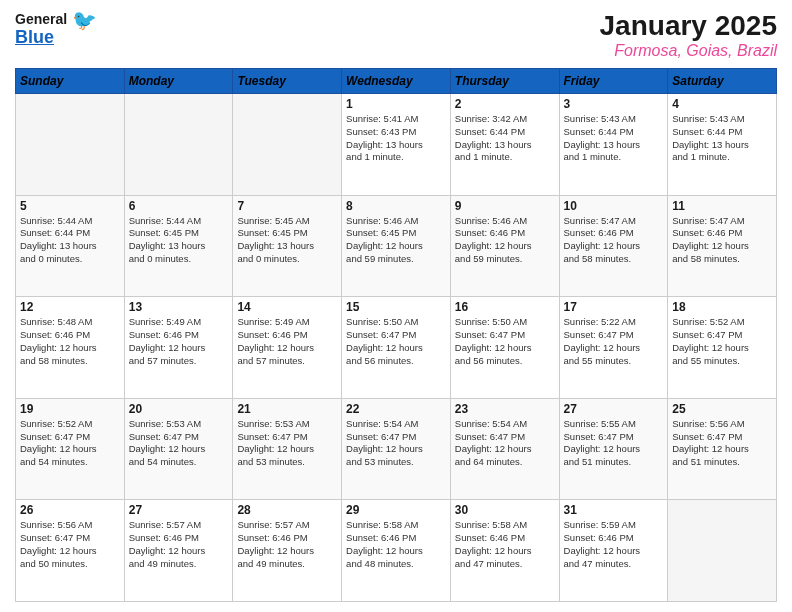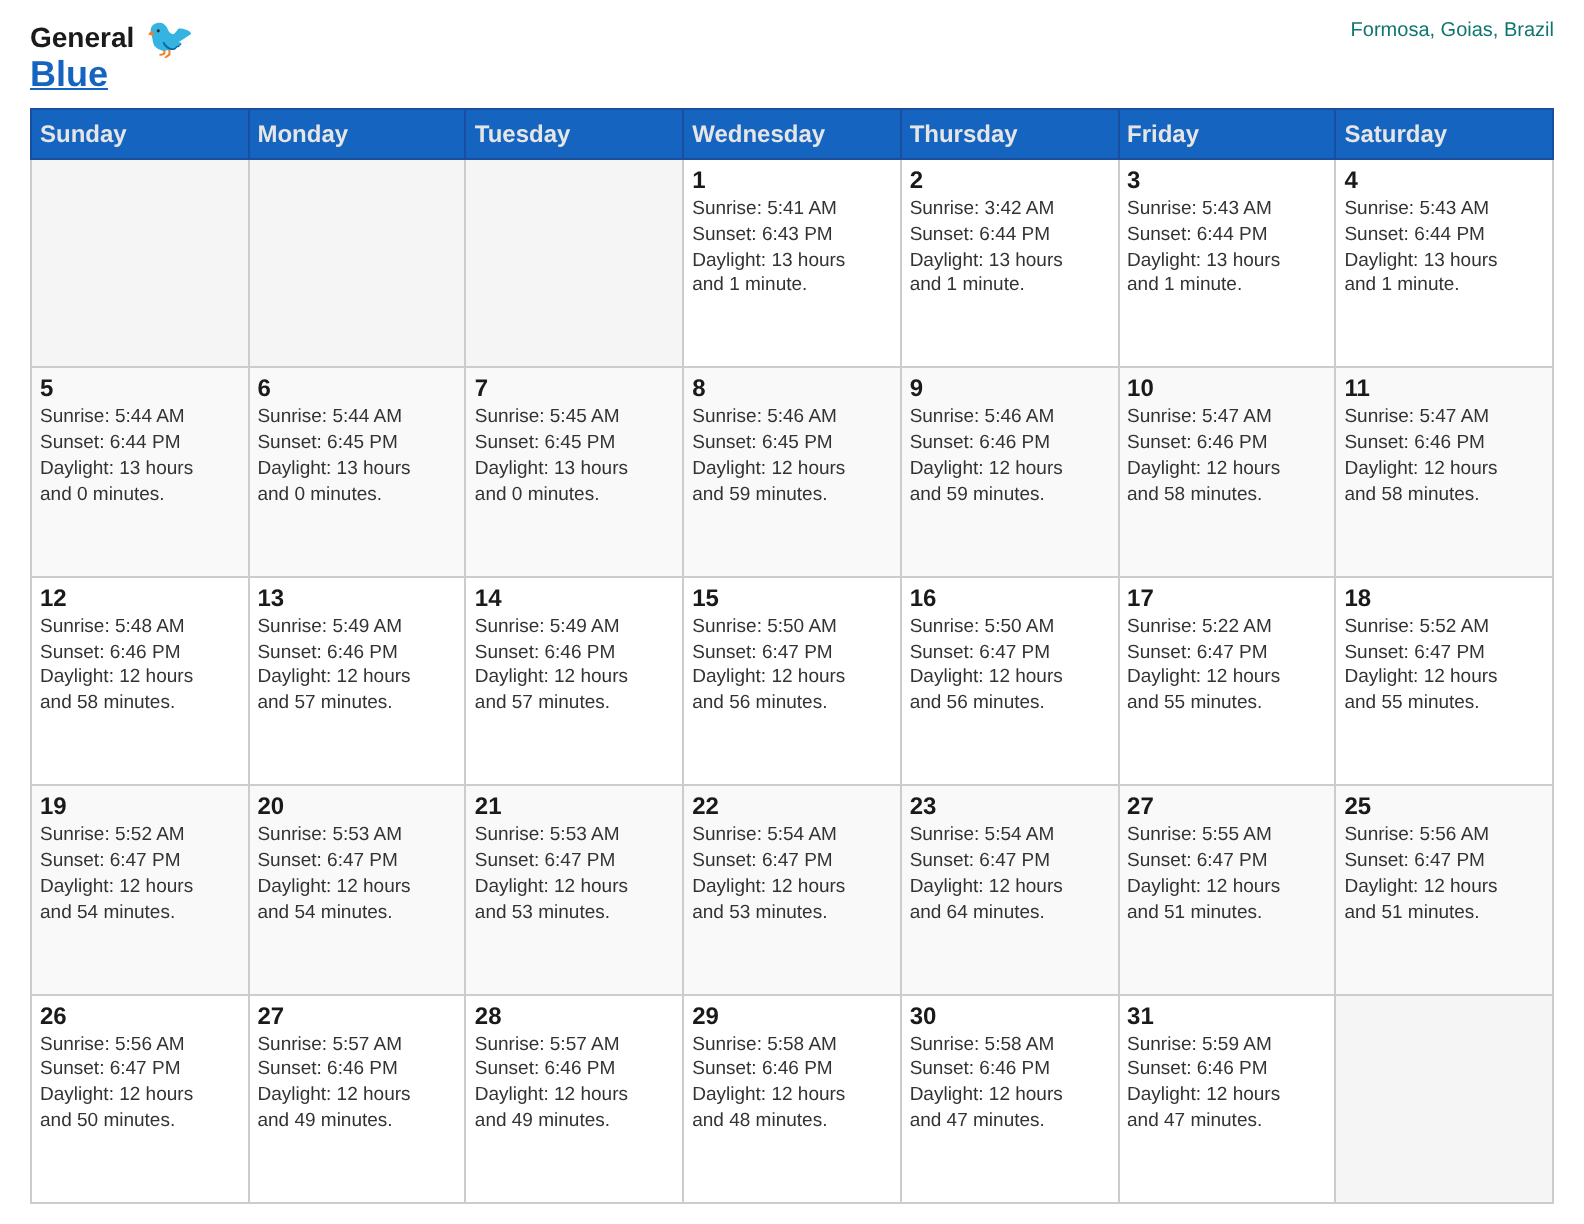--- a/index.html
+++ b/index.html
@@ -35,38 +35,40 @@
     }
     .title-section {
       text-align: right;
     }
     .calendar-title {
       font-size: 28px;
       font-weight: bold;
       color: #1a1a1a;
     }
     .calendar-subtitle {
-      font-size: 10px;
-      color: #0f766e;
+      font-size: 16px;
+      color: #ec4899;
+      font-style: italic;
     }
     .calendar {
       flex: 1;
       border: 1px solid #ccc;
       border-collapse: collapse;
       width: 100%;
       table-layout: fixed;
     }
     .calendar thead tr th {
       background: #1565c0;
-      color: #e5e5e5;
+      color: #000000;
       font-size: 12px;
       font-weight: bold;
       padding: 5px 4px;
       text-align: left;
       border: 1px solid #1a4fa0;
+      font-style: italic;
     }
     .calendar tbody tr td {
       border: 1px solid #ccc;
       vertical-align: top;
       padding: 3px 4px;
       font-size: 10px;
       color: #222;
       height: 88px;
       background: #fff;
     }
@@ -96,20 +98,21 @@
   <div class="header">
     <div class="logo">
       <div class="logo-row">
         <div style="font-size:14px; font-weight:bold; color:#1a1a1a; line-height:1.0;">
           <span style="color:#1a1a1a;">General</span><span style="color:#1565c0; font-size:20px; vertical-align:middle;"> 🐦</span>
         </div>
       </div>
       <div style="font-size:18px; font-weight:bold; color:#1565c0; line-height:1.0; margin-top:-2px;text-decoration:underline;">Blue</div>
     </div>
     <div class="title-section">
+      <div class="calendar-title">January 2025</div>
       <div class="calendar-subtitle">Formosa, Goias, Brazil</div>
     </div>
   </div>
 
   <table class="calendar">
     <thead>
       <tr>
         <th>Sunday</th>
         <th>Monday</th>
         <th>Tuesday</th>

